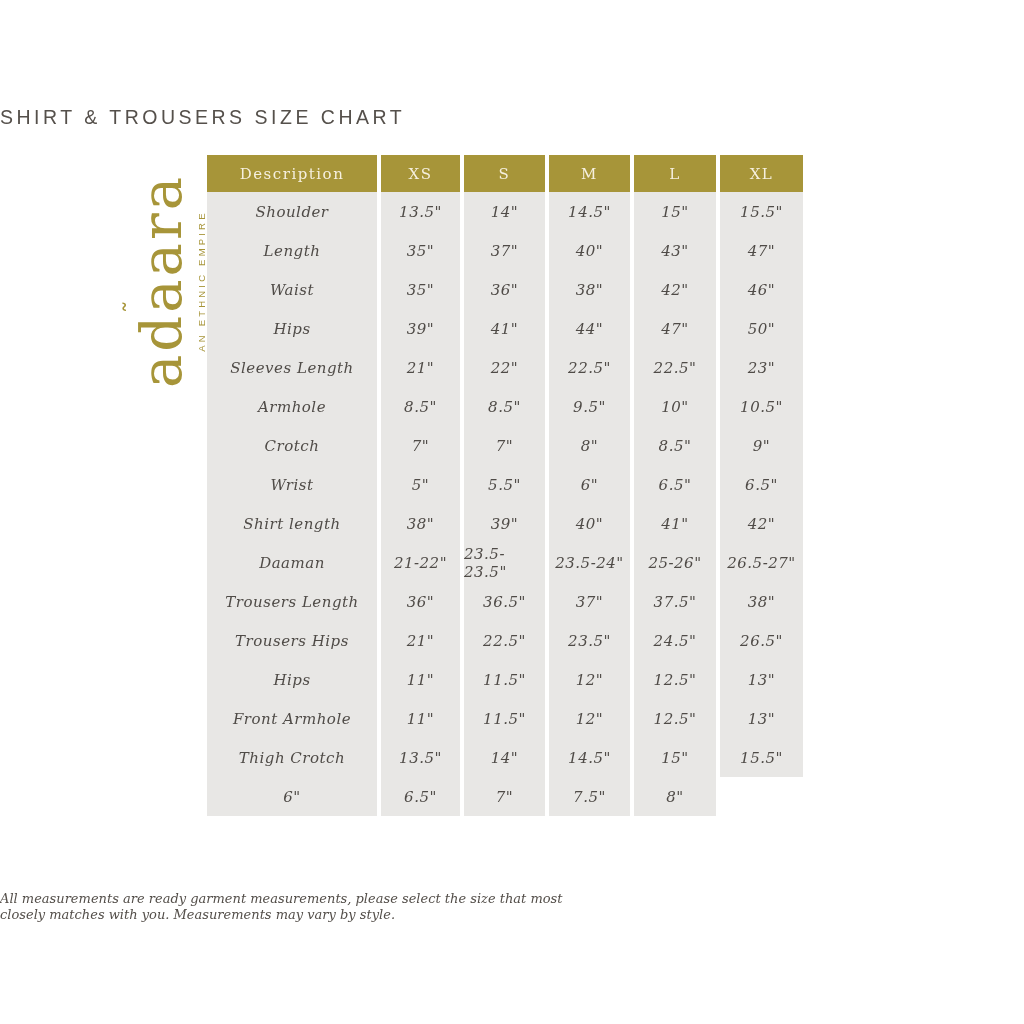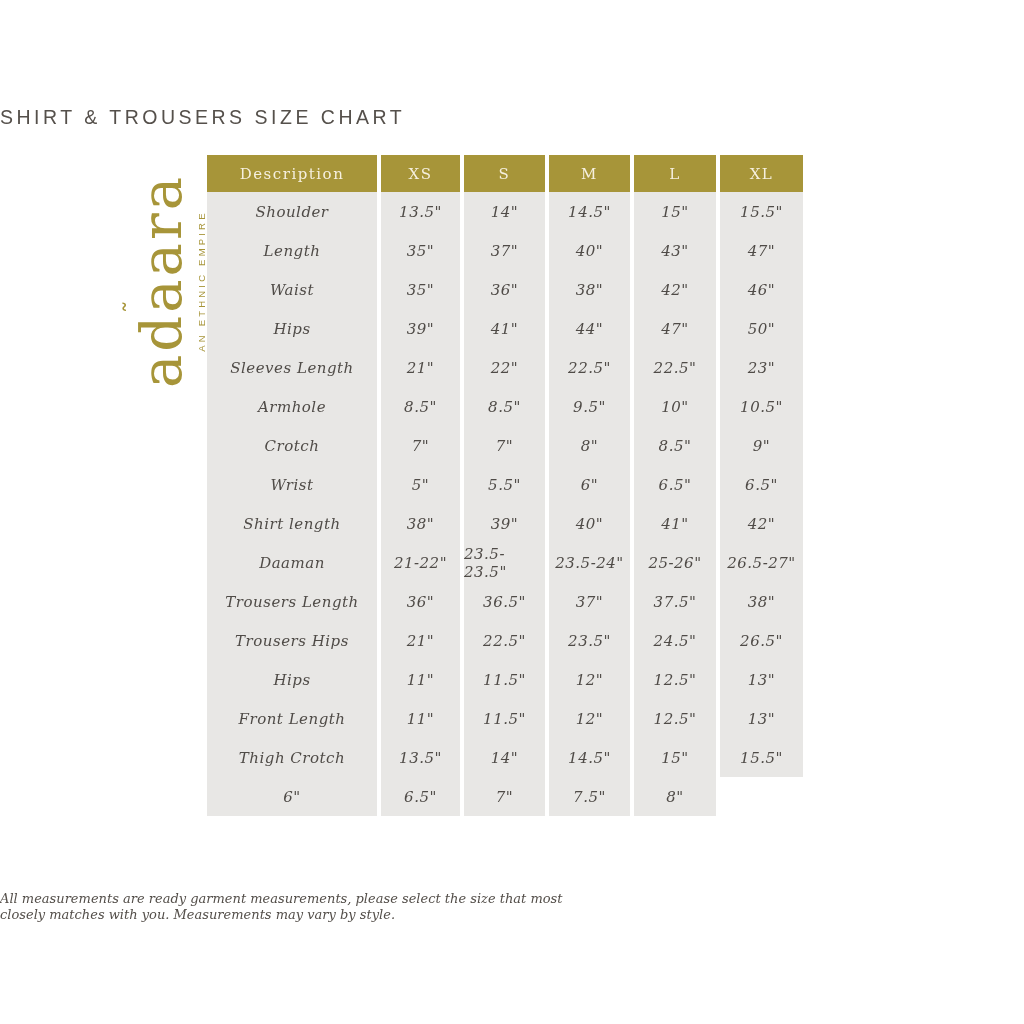--- a/index.html
+++ b/index.html
@@ -211,21 +211,21 @@
         </div>
         <div class="trow">
           <div class="cell">Hips</div>
           <div class="cell">11"</div>
           <div class="cell">11.5"</div>
           <div class="cell">12"</div>
           <div class="cell">12.5"</div>
           <div class="cell">13"</div>
         </div>
         <div class="trow">
-          <div class="cell">Front Length</div>
+          <div class="cell">Front Armhole</div>
           <div class="cell">11"</div>
           <div class="cell">11.5"</div>
           <div class="cell">12"</div>
           <div class="cell">12.5"</div>
           <div class="cell">13"</div>
         </div>
         <div class="trow">
           <div class="cell">Thigh Crotch</div>
           <div class="cell">13.5"</div>
           <div class="cell">14"</div>

